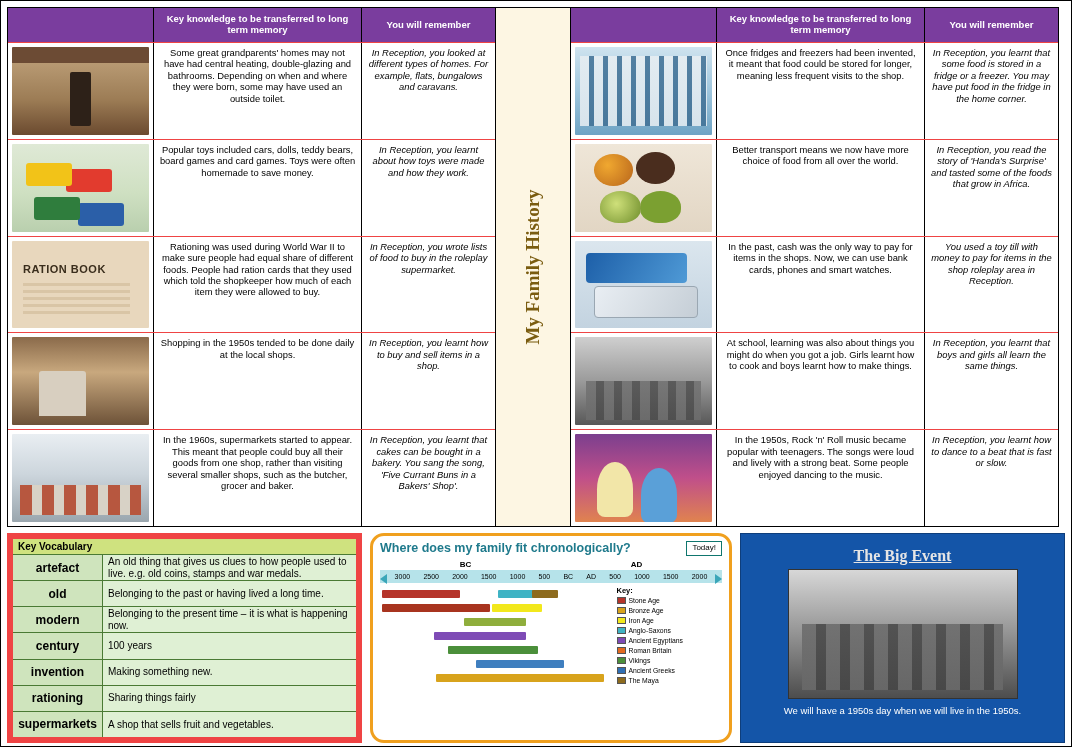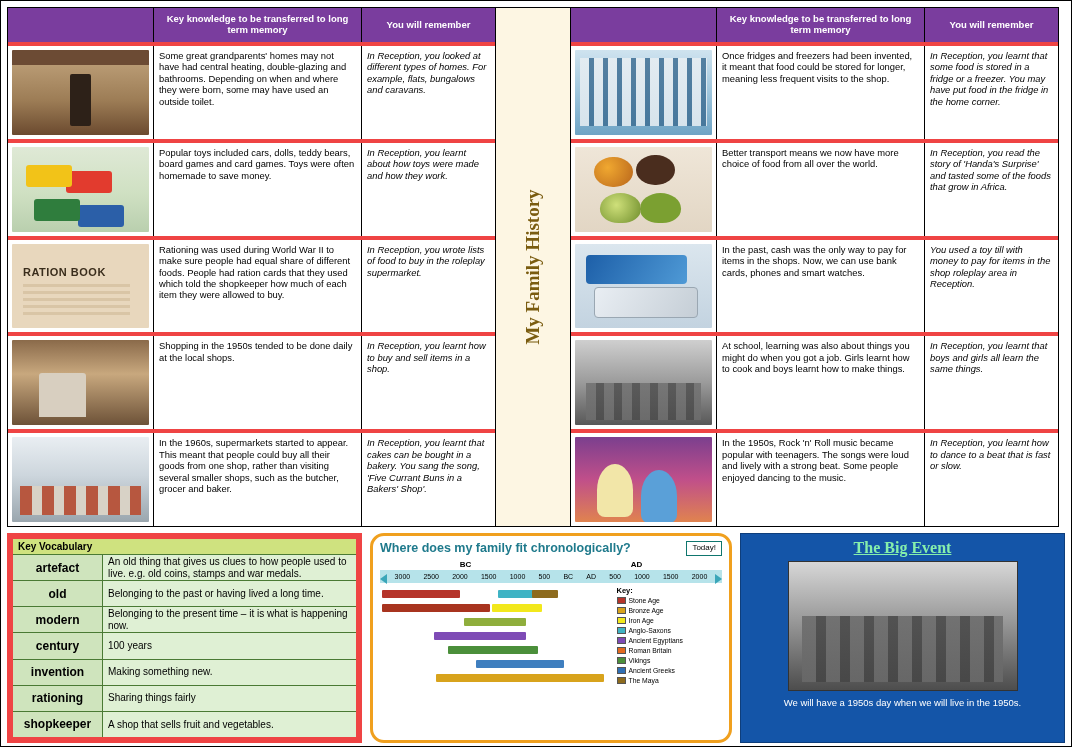--- a/index.html
+++ b/index.html
@@ -49,23 +49,24 @@
     padding: 0 4px; line-height: 1.15;
   }
   .hdr-rem {
     width: 133px;
     display: flex; align-items: center; justify-content: center;
     padding: 0 4px; line-height: 1.15;
   }
   .row {
     display: flex;
     flex-direction: row;
-    border-top: 4px solid #ef4444;
+    border-top: 1px solid #ef4444;
     flex: 1;
     min-height: 0;
+    text-align: center;
   }
   .cell-img {
     width: 146px;
     border-right: 1px solid #000;
     display: flex; align-items: center; justify-content: center;
     padding: 4px;
     overflow: hidden;
   }
   .cell-know {
     width: 208px;
@@ -320,24 +321,24 @@
 
   
   .bigevent {
     width: 325px;
     background: #1455a8;
     border: 1px solid #0e3e7c;
     display: flex; flex-direction: column; align-items: center;
     padding: 4px 6px 6px 6px;
   }
   .be-title {
-    color: #86efac; font-size: 16px; font-weight: bold;
+    color: #e5e5e5; font-size: 16px; font-weight: bold;
     text-decoration: underline;
     font-family: "Liberation Serif", serif;
-    margin: 1px 0 4px 0;
+    margin: 9px 0 4px 0;
     text-align: center;
   }
   .be-photo {
     width: 230px; height: 130px;
     background: linear-gradient(#d7d7d7 0%, #9a9a9a 45%, #4d4d4d 100%);
     border: 1px solid #333;
     position: relative; overflow: hidden;
   }
   .be-photo:after {
     content: ""; position: absolute; left: 6%; bottom: 6%;
@@ -519,21 +520,21 @@
       </div>
       <div class="vocab-row">
         <div class="vocab-term">invention</div>
         <div class="vocab-def">Making something new.</div>
       </div>
       <div class="vocab-row">
         <div class="vocab-term">rationing</div>
         <div class="vocab-def">Sharing things fairly</div>
       </div>
       <div class="vocab-row">
-        <div class="vocab-term">shopkeeper</div>
+        <div class="vocab-term">supermarkets</div>
         <div class="vocab-def">A shop that sells fruit and vegetables.</div>
       </div>
     </div>
 
     <div class="timeline">
       <div class="tl-head">
         <div class="tl-title">Where does my family fit chronologically?</div>
         <div class="tl-today">Today!</div>
       </div>
       <div class="tl-eras">

